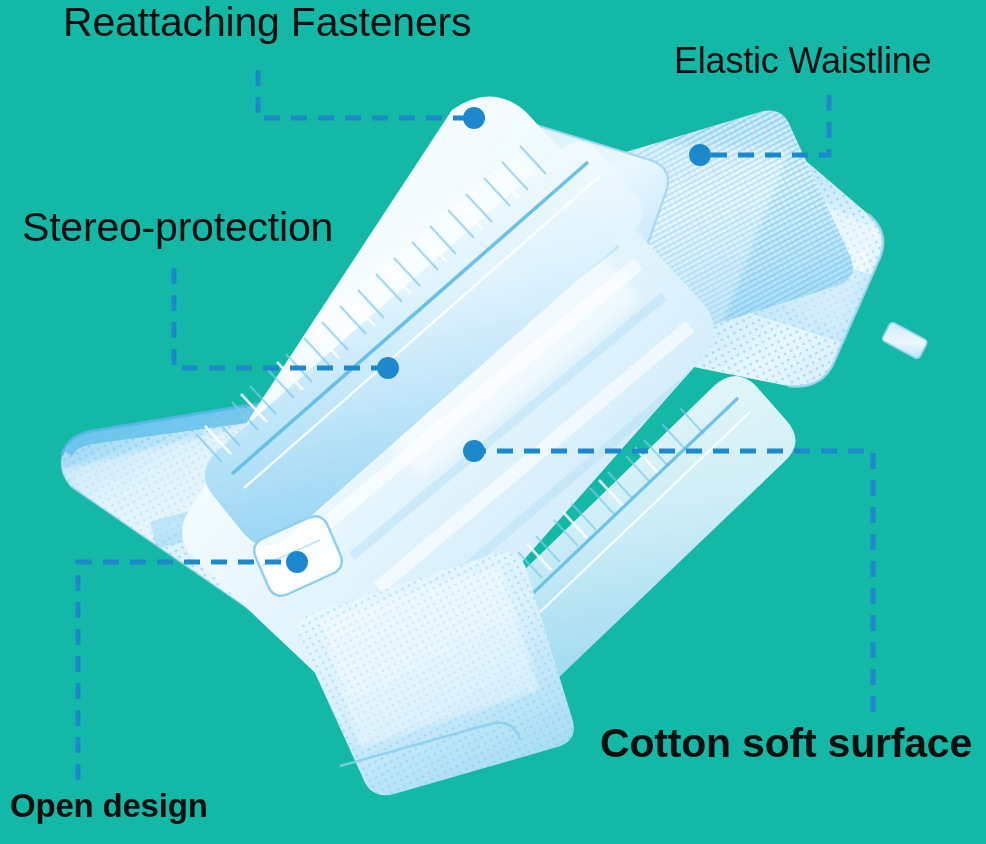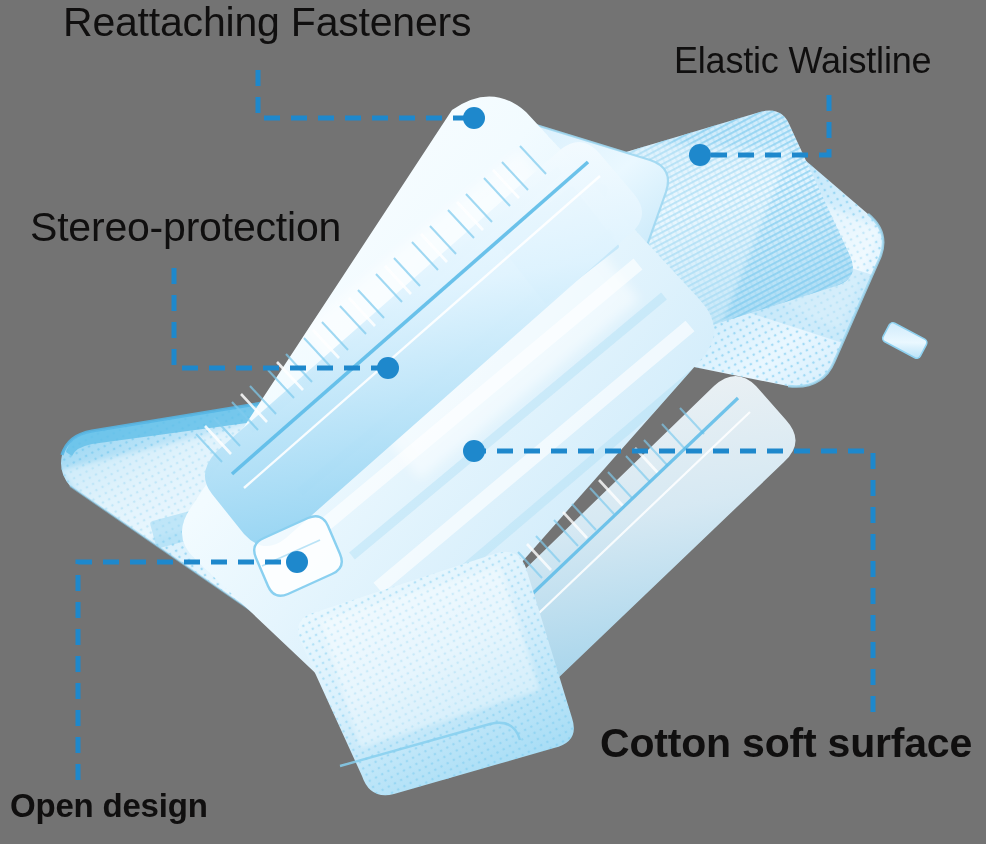--- a/index.html
+++ b/index.html
@@ -47,33 +47,33 @@
   .label.reg { font-weight: 400; }
   .label.bold { font-weight: 700; }
 
   #label-reattaching-fasteners {
     left: 63px;  top: 2px;   font-size: 41px;
   }
   #label-elastic-waistline {
     left: 674px; top: 43px;  font-size: 36px;
   }
   #label-stereo-protection {
-    left: 22px;  top: 207px; font-size: 41px; margin-left: 8px;
+    left: 22px;  top: 207px; font-size: 41px;
   }
   #label-cotton-soft-surface {
     left: 600px; top: 723px; font-size: 41px;
   }
   #label-open-design {
     left: 10px;  top: 789px; font-size: 33px;
   }
 </style>
 </head>
 <body>
 
-<div id="stage" style="background: #737373;">
+<div id="stage" style="background: #14b8a6;">
 
   <svg id="product-svg" viewBox="0 0 986 844">
     <defs>
 
       <linearGradient id="gCoreA" x1="0" y1="0" x2="1" y2="1">
         <stop offset="0%" stop-color="#ffffff"></stop>
         <stop offset="35%" stop-color="#f2fbff"></stop>
         <stop offset="70%" stop-color="#d6eefb"></stop>
         <stop offset="100%" stop-color="#b4e0f6"></stop>
       </linearGradient>

